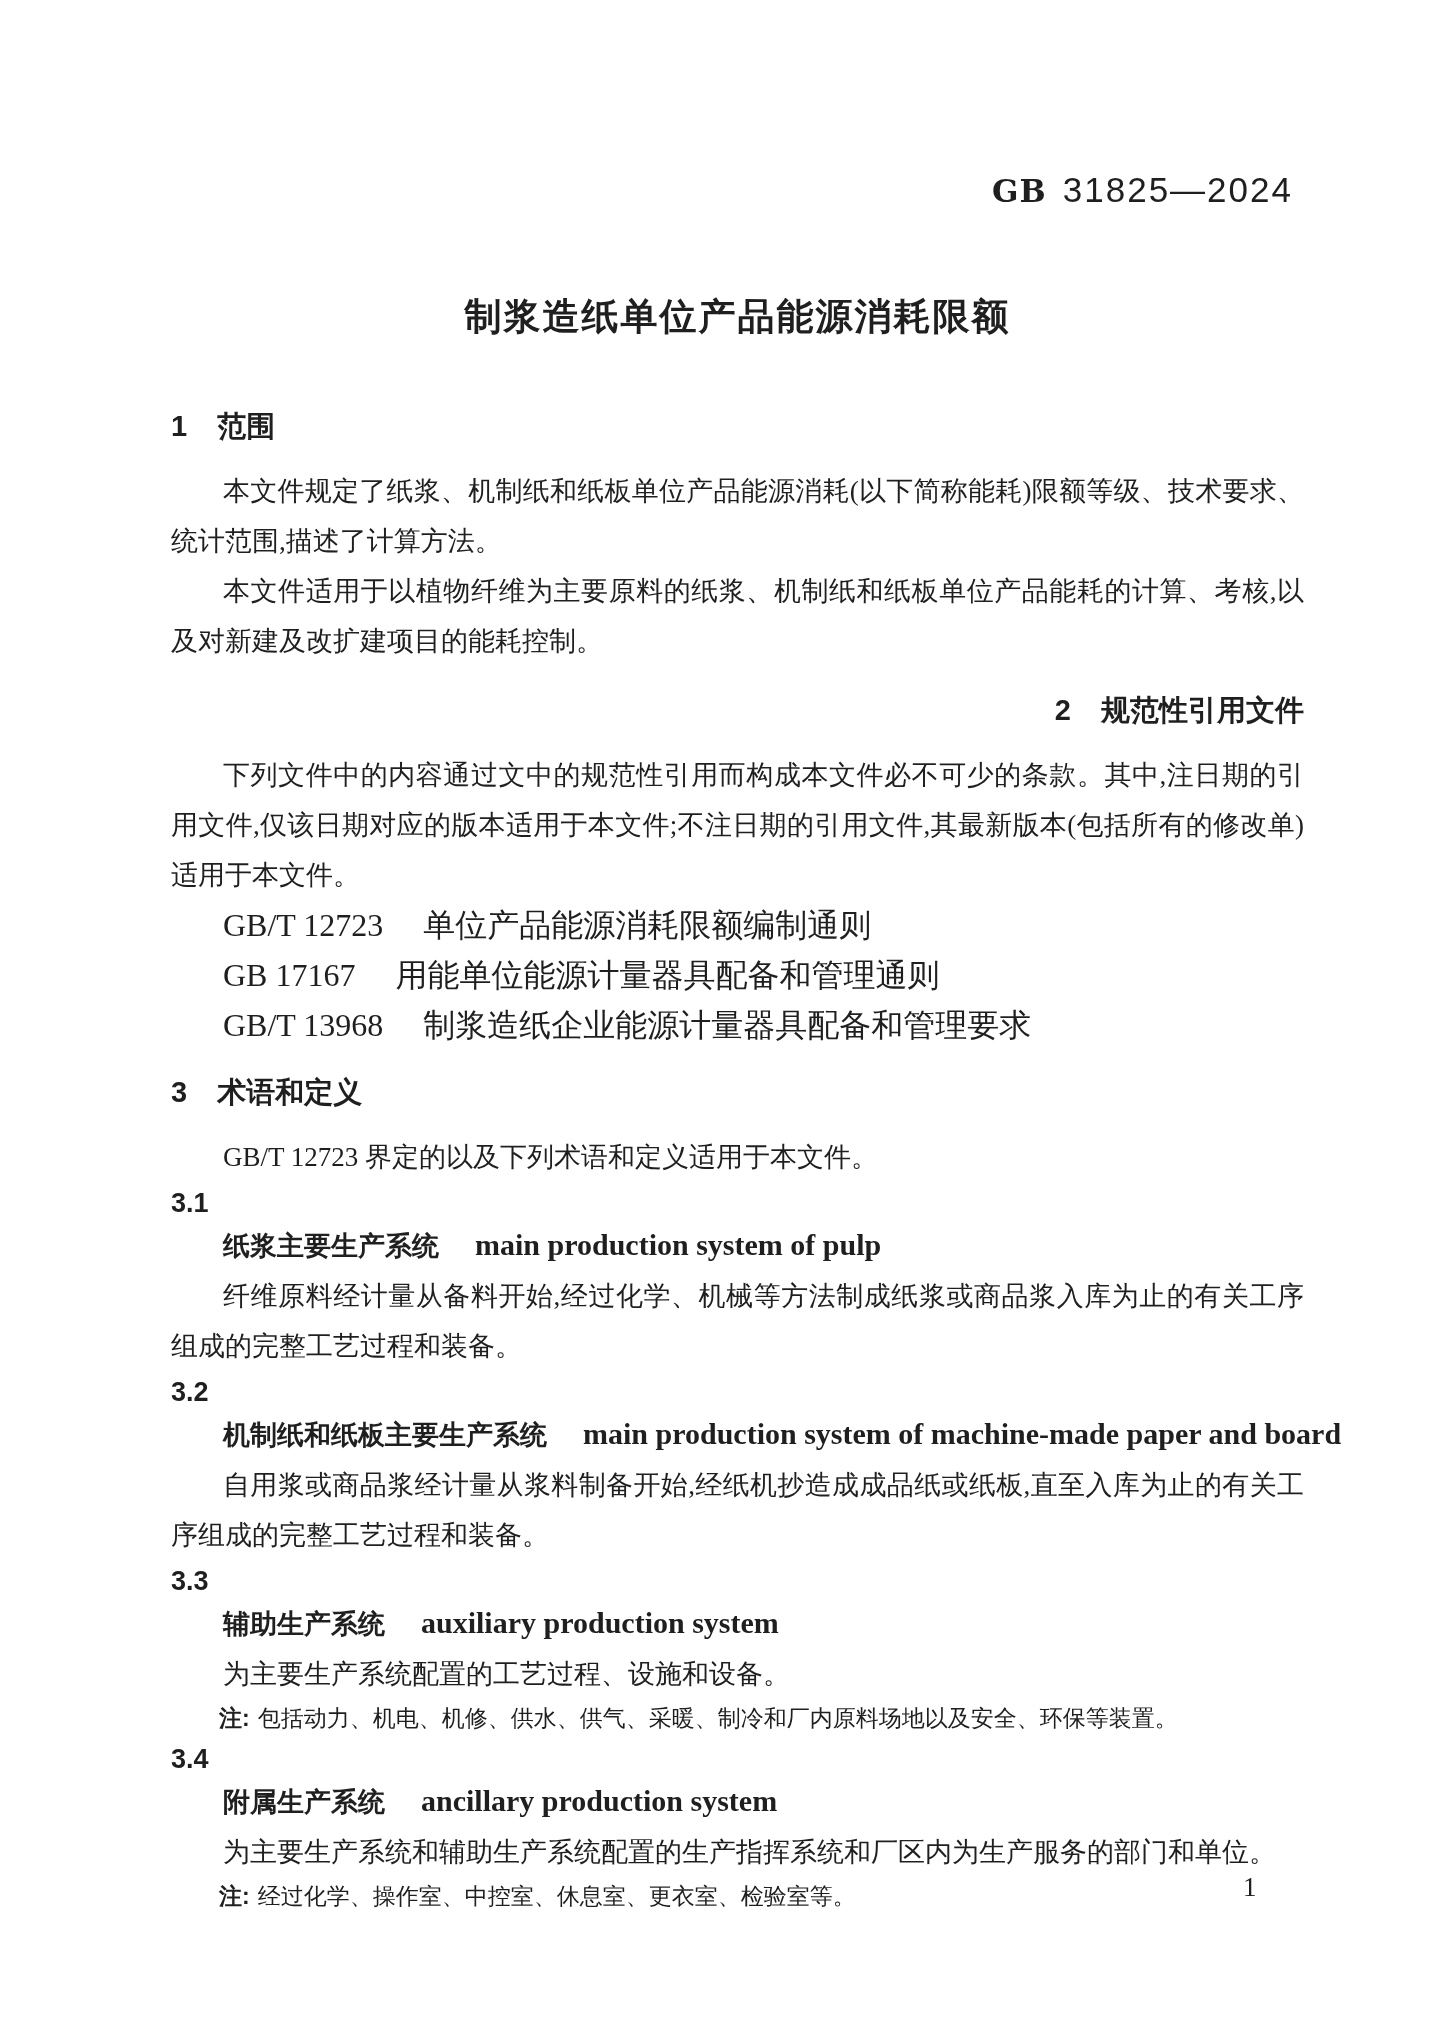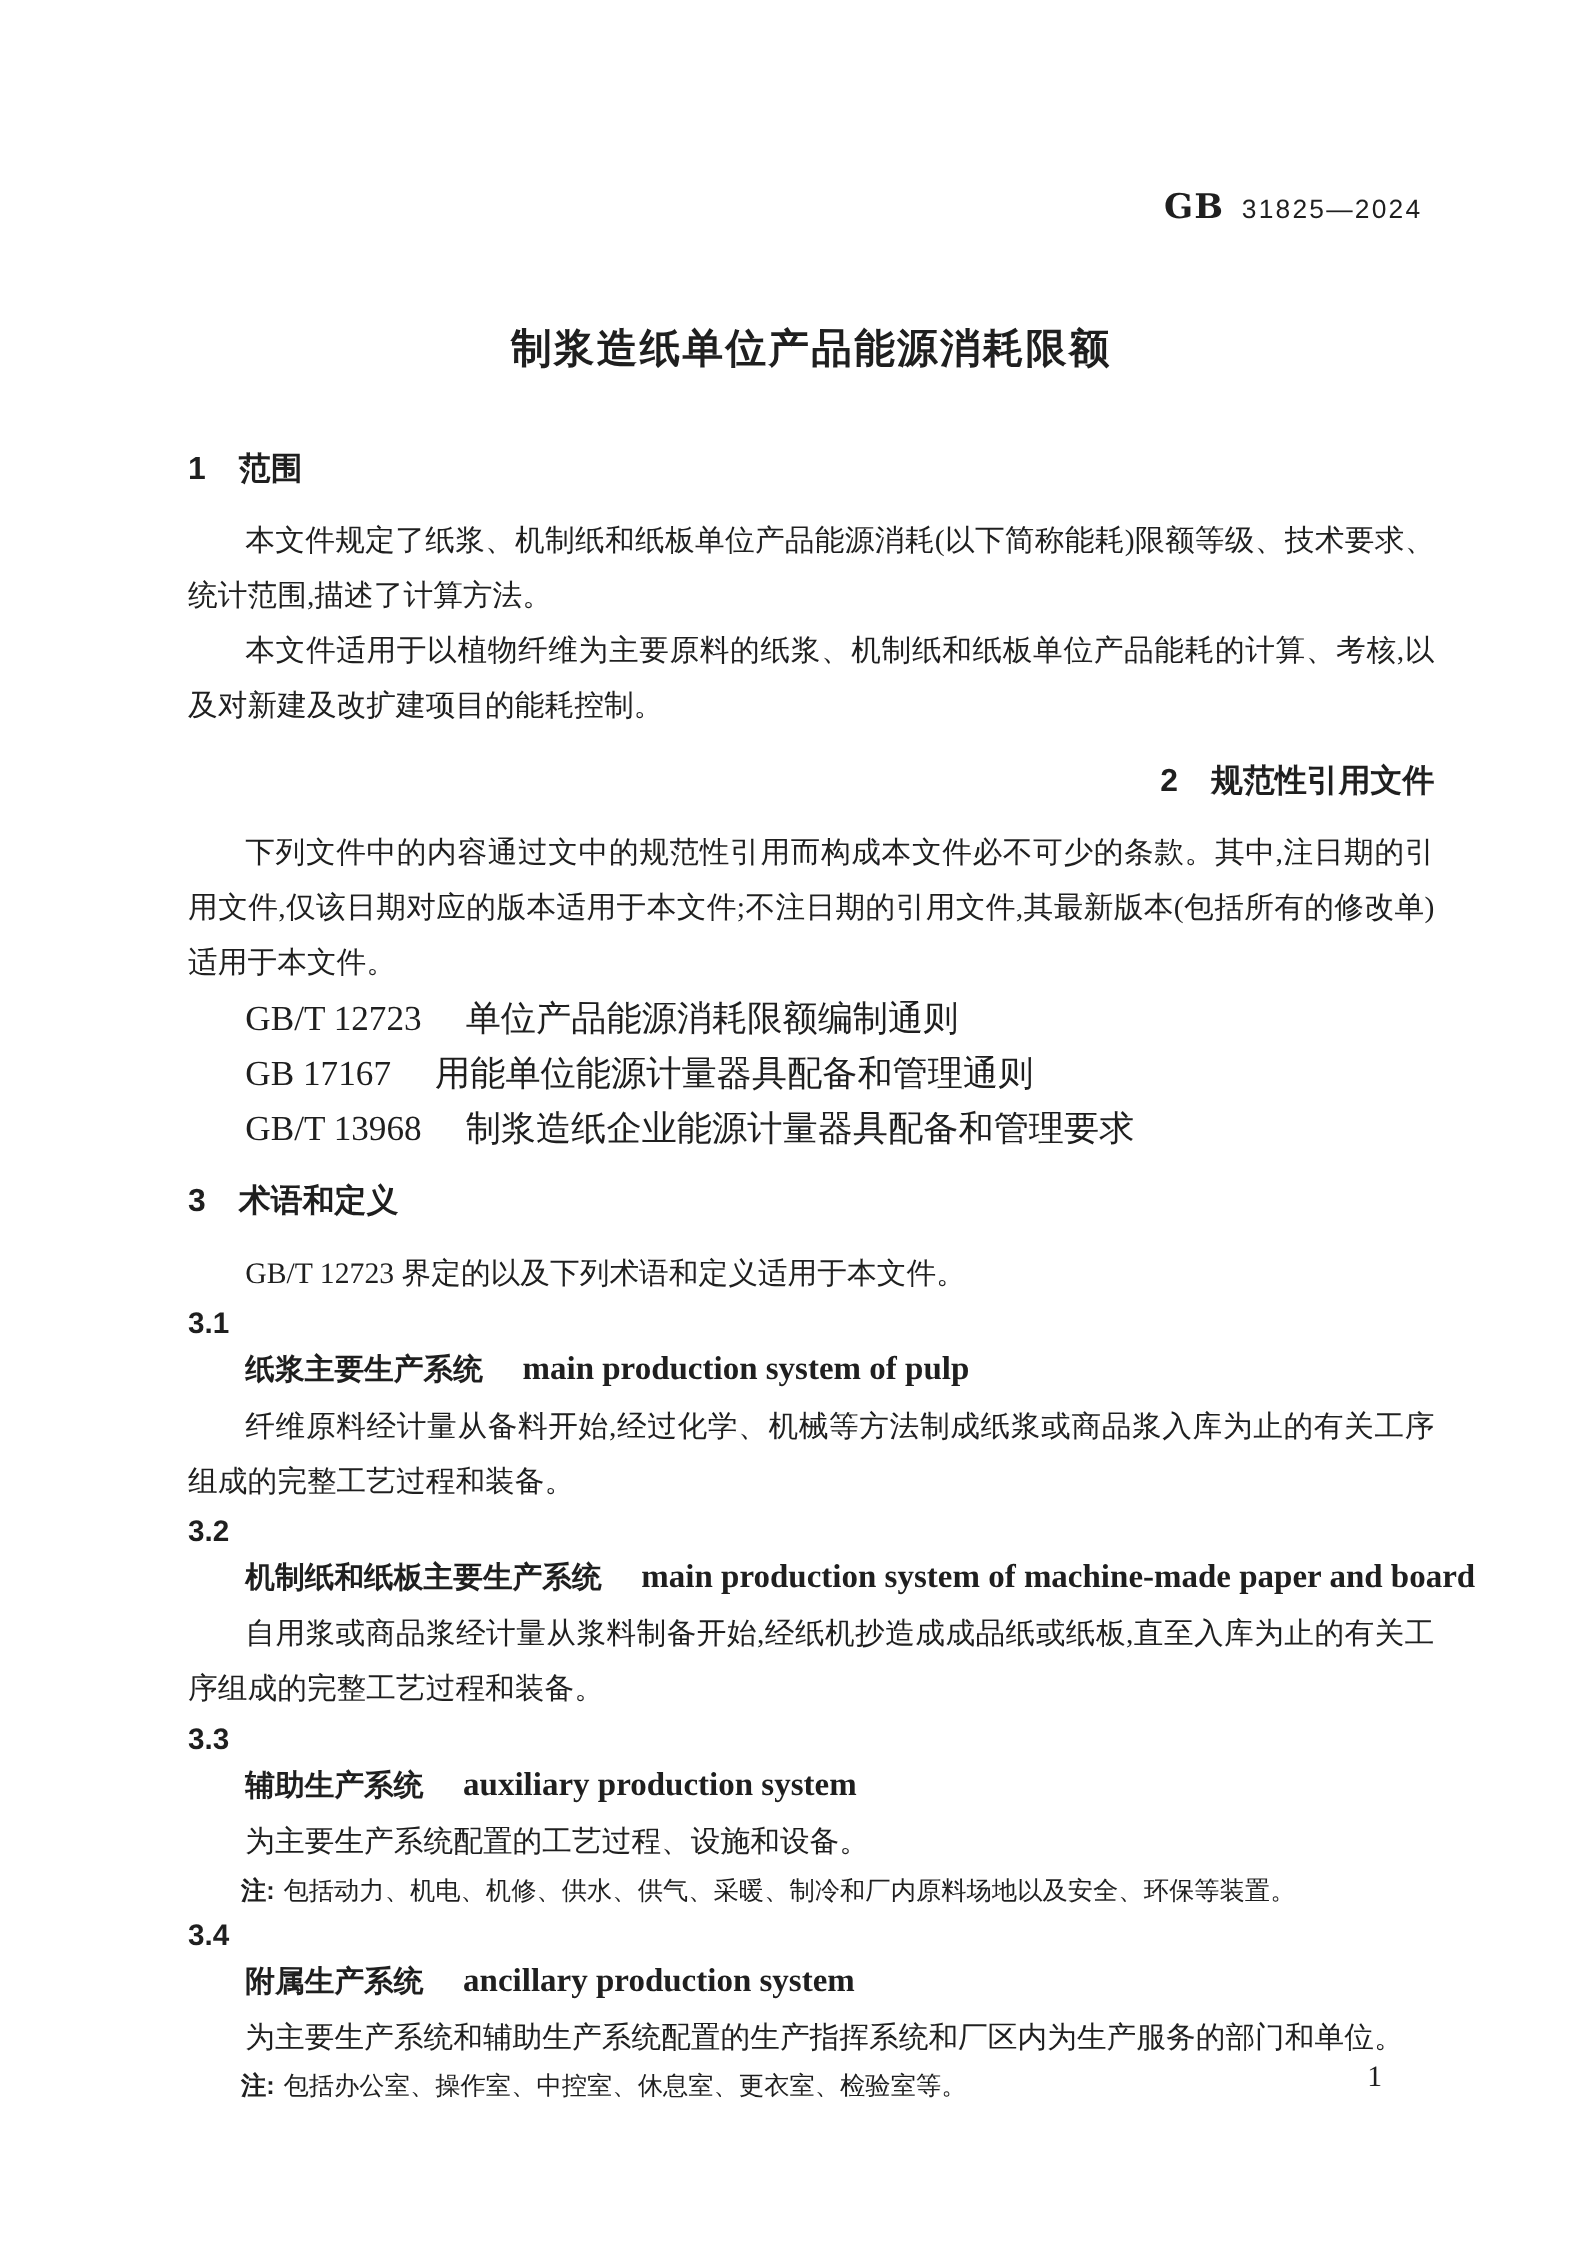--- a/index.html
+++ b/index.html
@@ -27,21 +27,21 @@
   }
   .std-code .gb {
     font-family: "DejaVu Serif", "Liberation Serif", serif;
     font-weight: 700;
     font-size: 31px;
     letter-spacing: 1px;
   }
   .std-code .num {
     font-family: "Liberation Sans", "DejaVu Sans", sans-serif;
     font-weight: 400;
-    font-size: 24px;
+    font-size: 35px;
     letter-spacing: 2px;
     margin-left: 16px;
   }
 
   .content {
     position: absolute;
     left: 171px;
     top: 294px;
     width: 1133px;
   }
@@ -193,21 +193,21 @@
       <div class="note-line">
         <span class="note-label">注:</span><span class="note-text">包括动力、机电、机修、供水、供气、采暖、制冷和厂内原料场地以及安全、环保等装置。</span>
       </div>
 
       <div class="clause-num">3.4</div>
       <div class="term-line">
         <span class="term-zh">附属生产系统</span><span class="term-en">ancillary production system</span>
       </div>
       <p class="body">为主要生产系统和辅助生产系统配置的生产指挥系统和厂区内为生产服务的部门和单位。</p>
       <div class="note-line">
-        <span class="note-label">注:</span><span class="note-text">包括办公室、操作室、中控室、休息室、更衣室、检验室等。</span>
+        <span class="note-label">注:</span><span class="note-text">经过化学、操作室、中控室、休息室、更衣室、检验室等。</span>
       </div>
     </div>
 
   </div>
 
   <div class="page-number">1</div>
 
 </div>
 
 </body></html>

